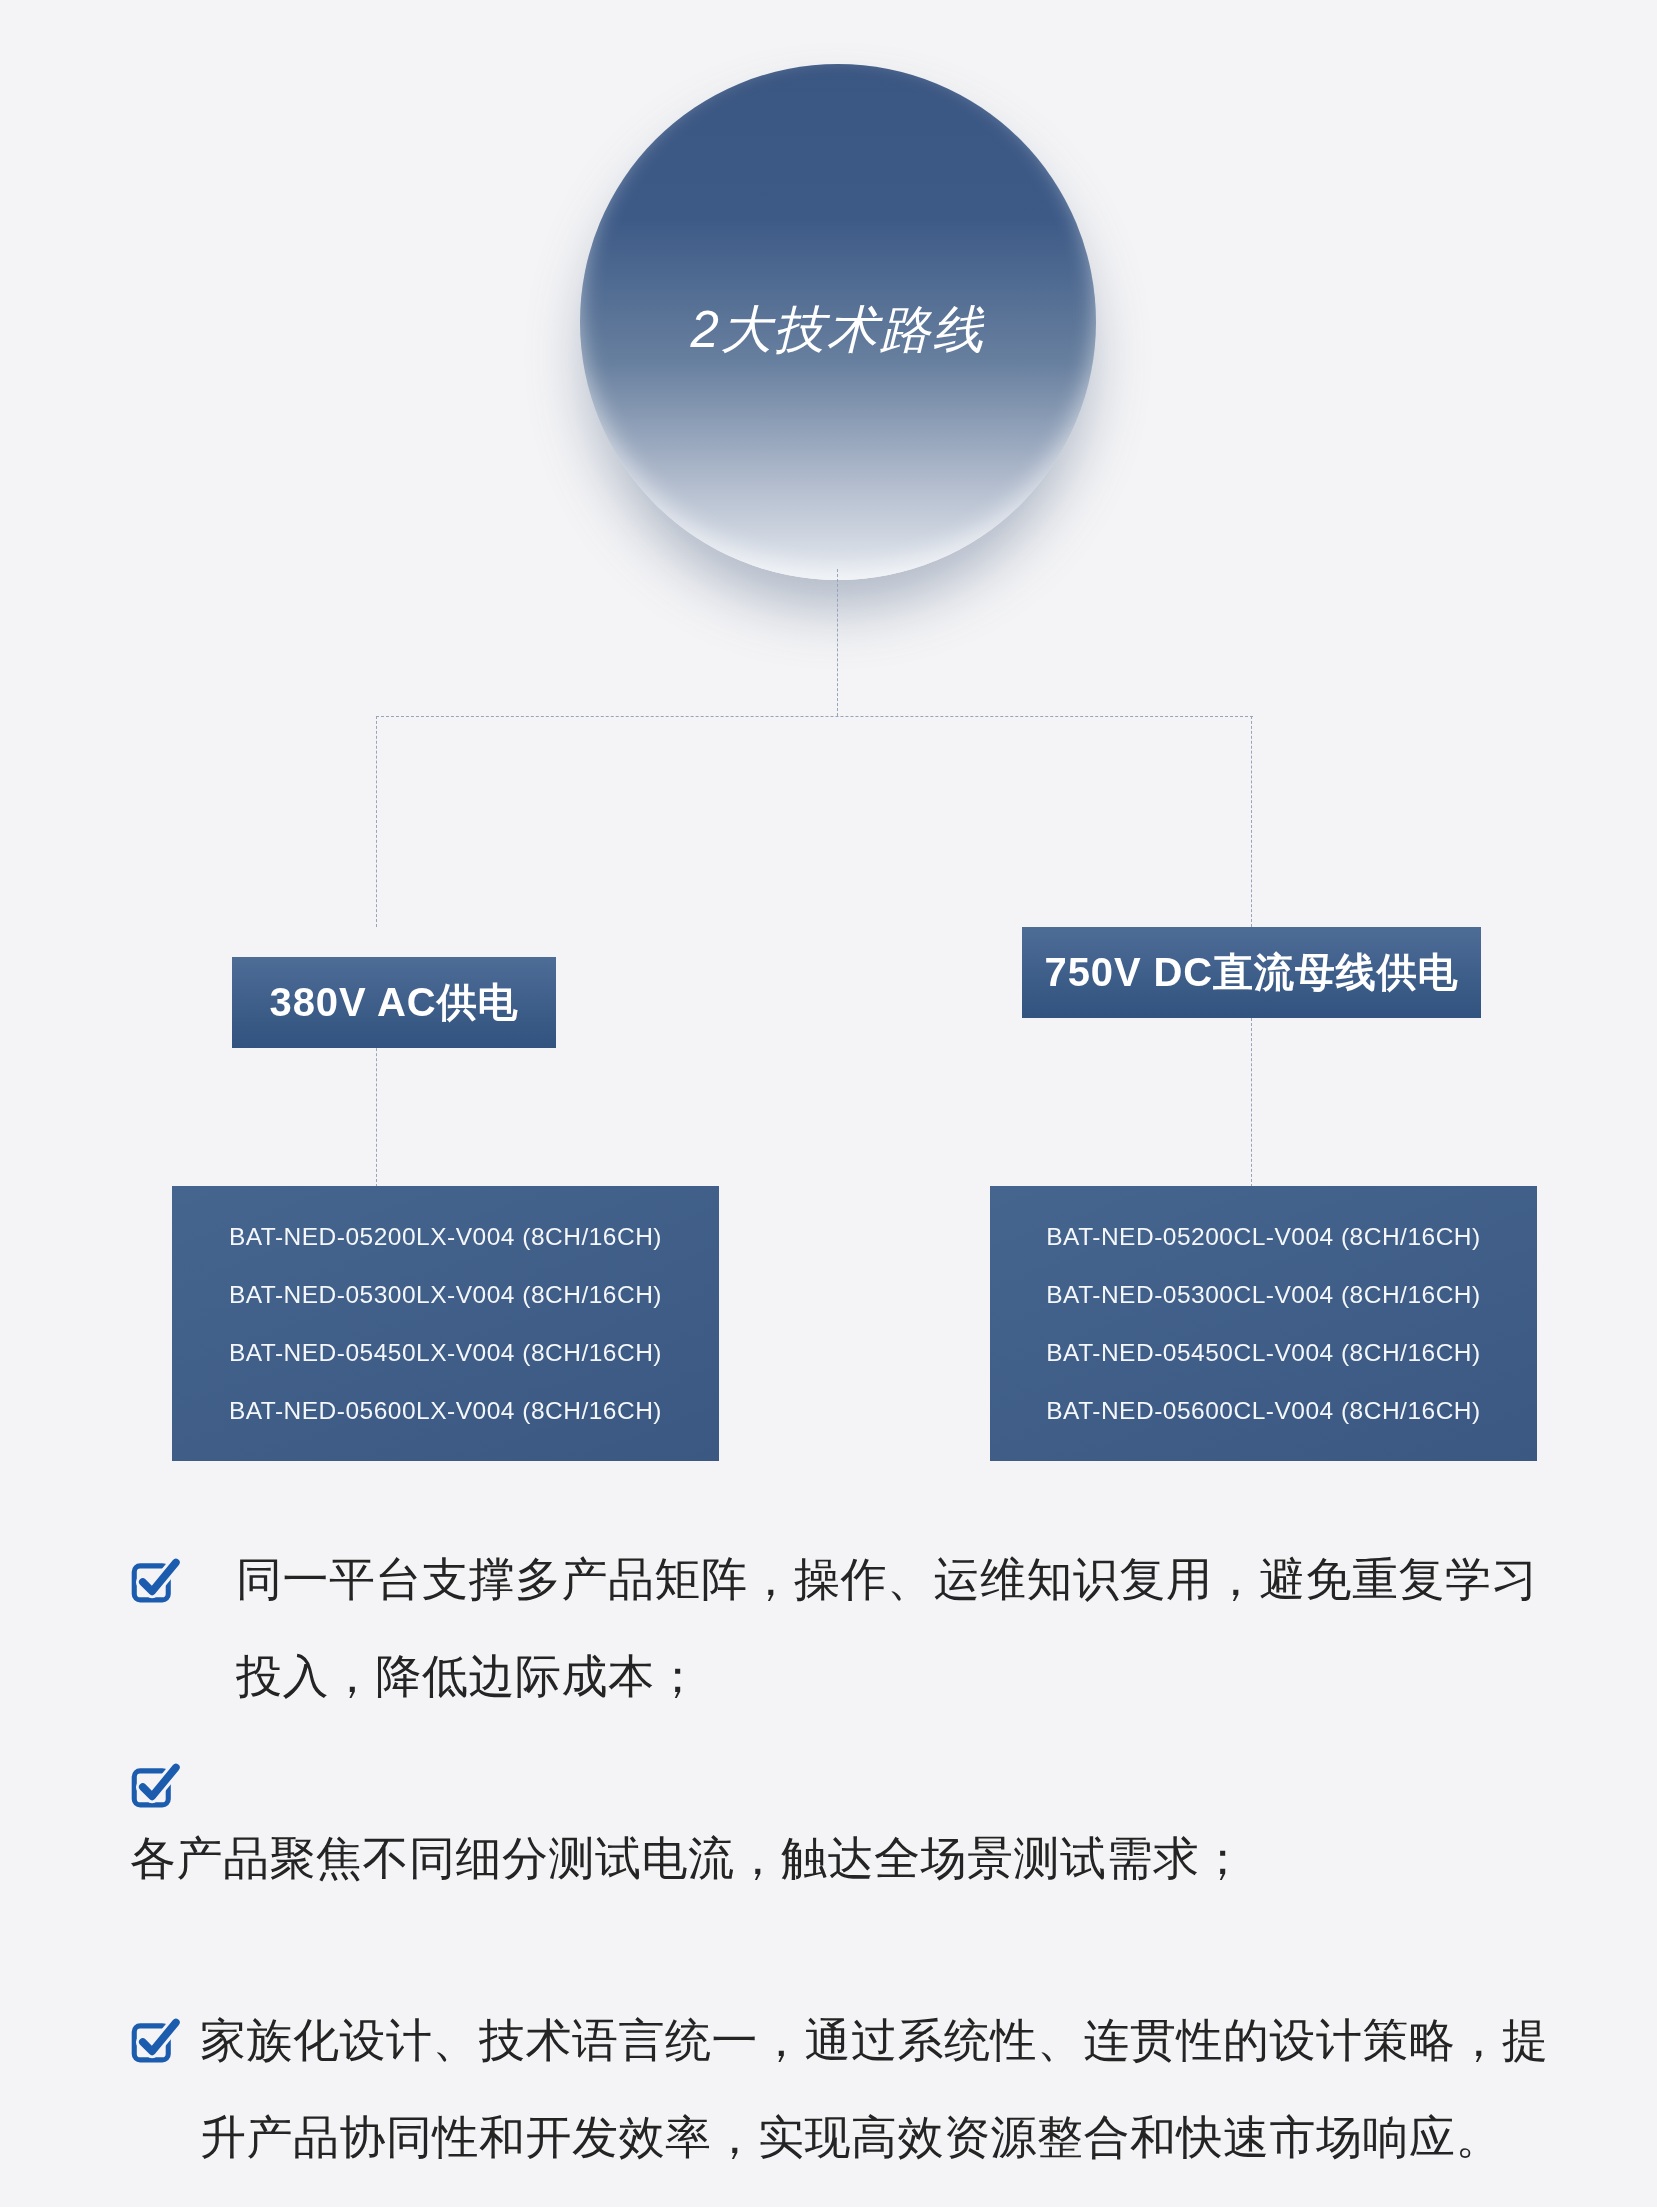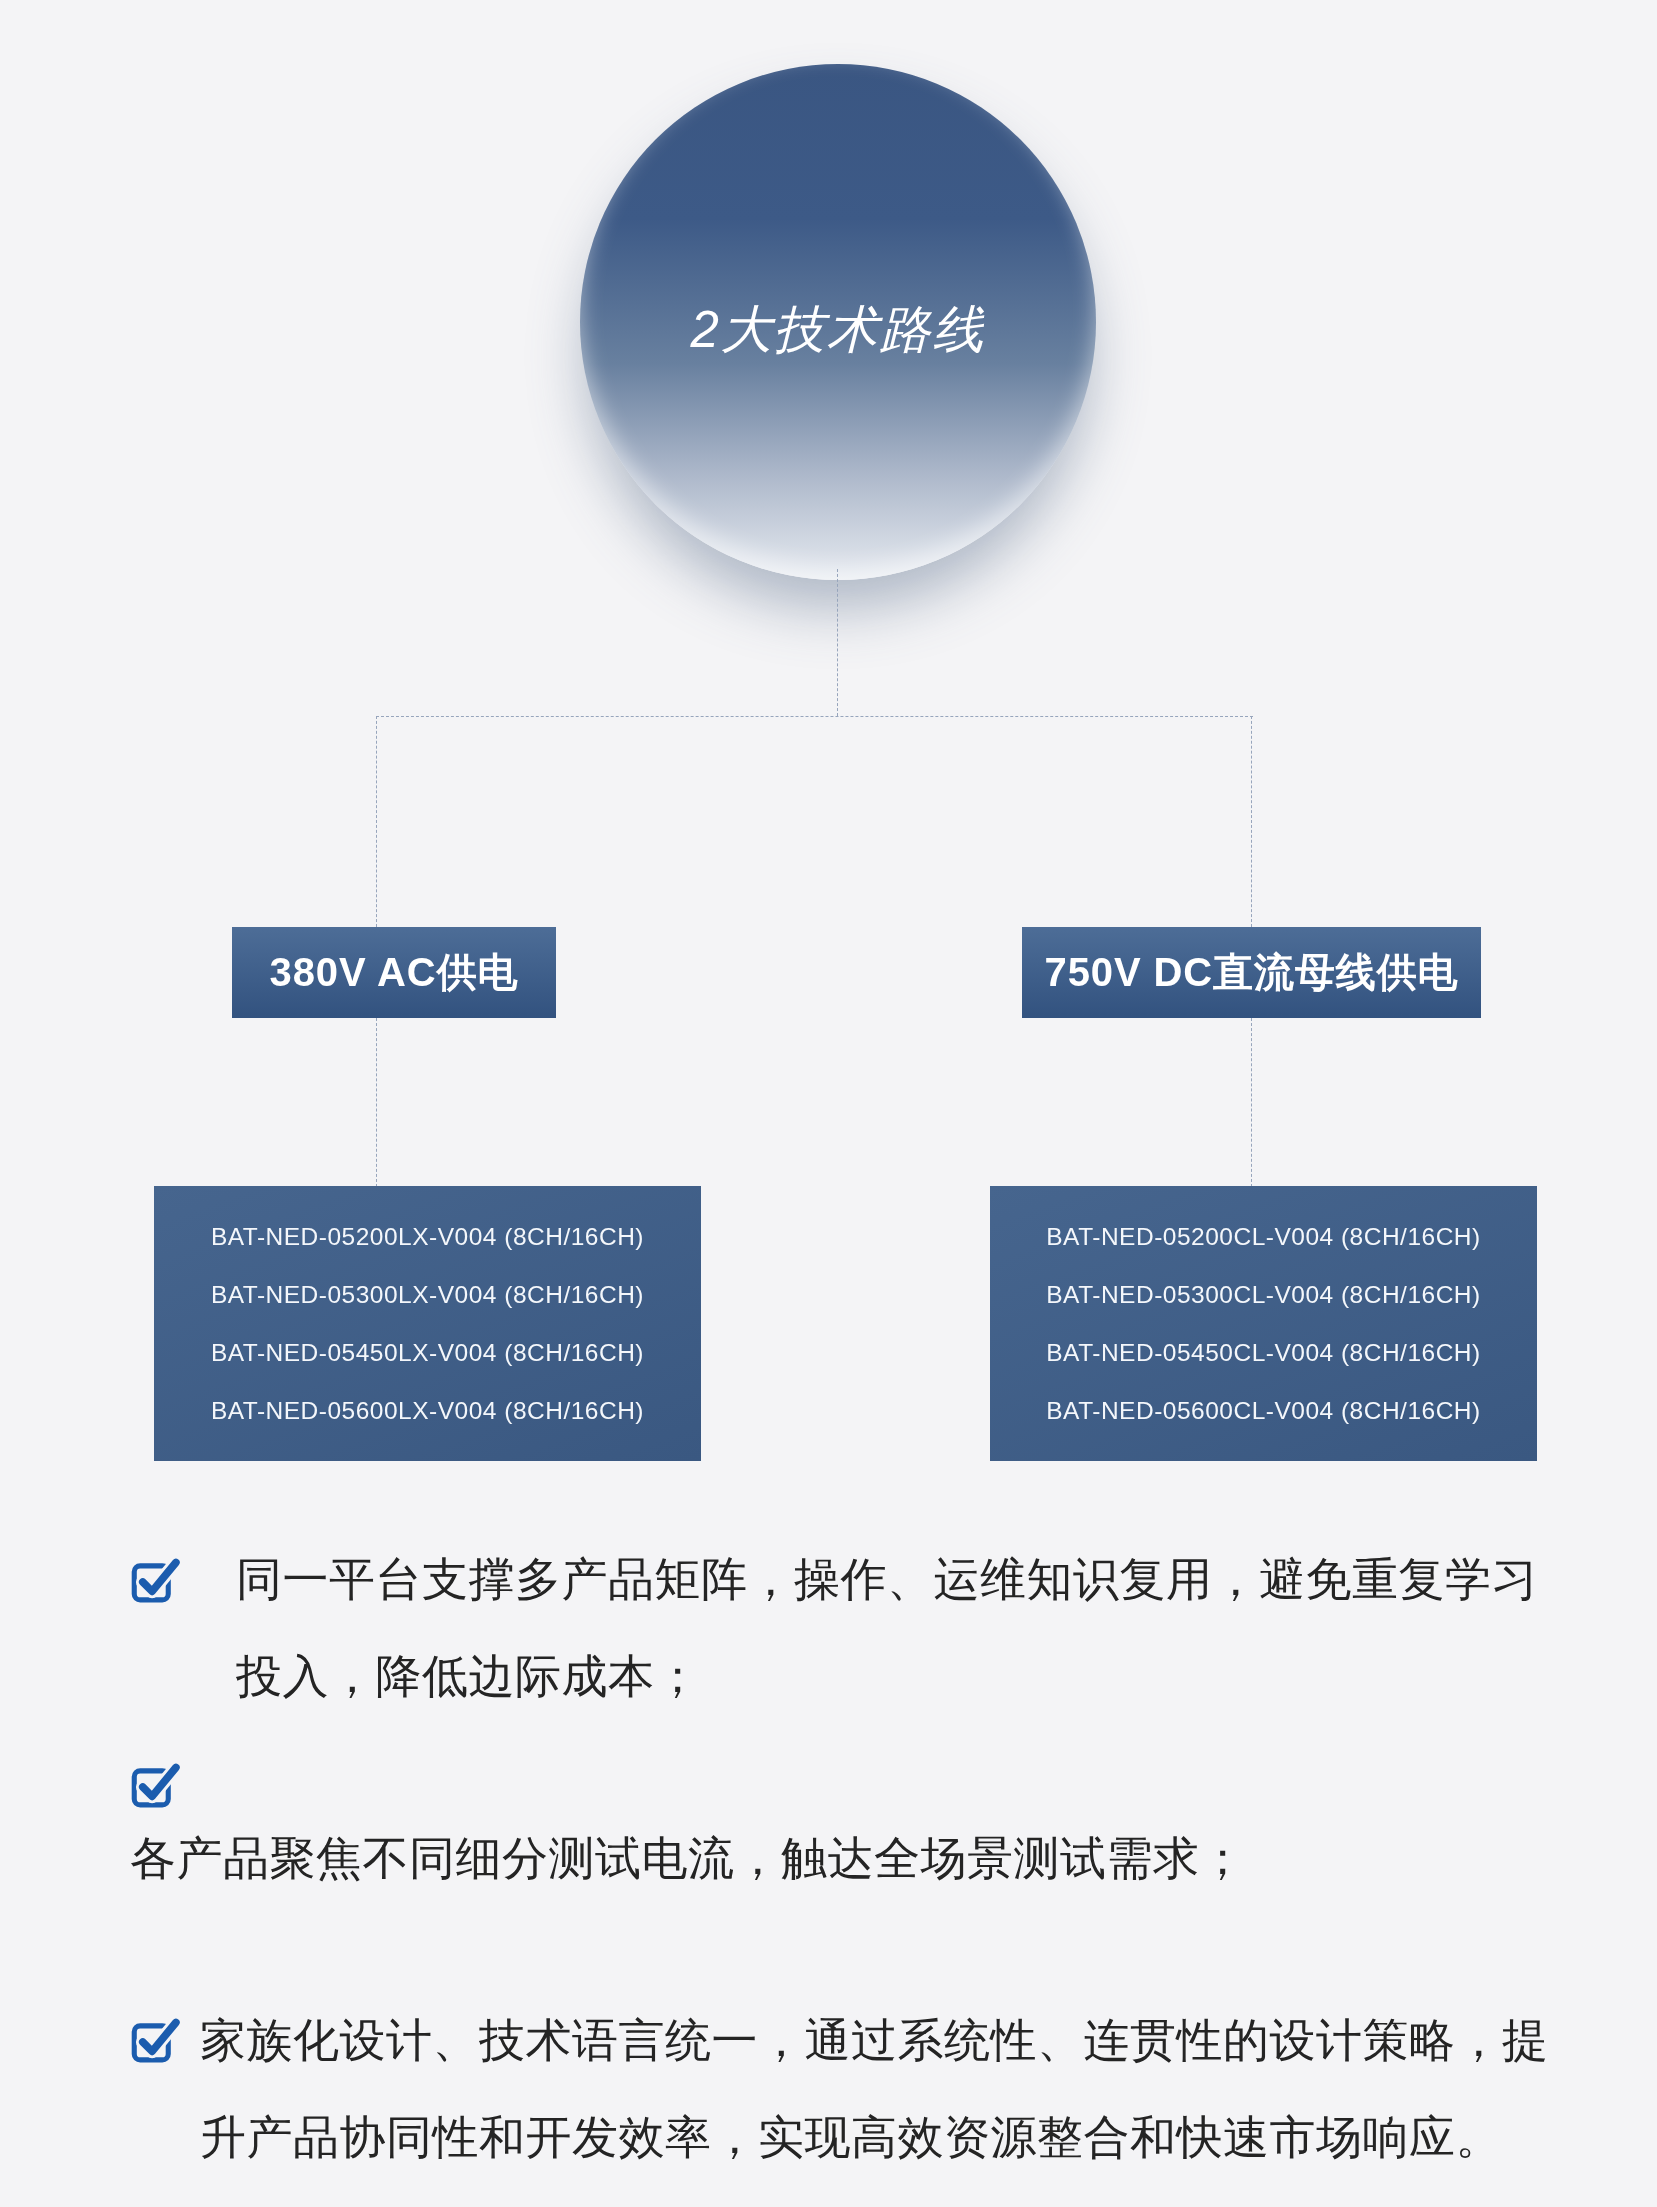--- a/index.html
+++ b/index.html
@@ -46,33 +46,33 @@
     position: absolute;
     top: 927px; height: 91px;
     display: flex; align-items: center; justify-content: center;
     color: #ffffff;
     font-size: 40px;
     font-weight: 700;
     letter-spacing: 0.9px;
     background: linear-gradient(180deg, #4d6d97 0%, #32527f 100%);
     white-space: nowrap;
   }
-  .branch-header.left  { left: 232px;  width: 324px; }
+  .branch-header.left  { left: 232px;  width: 324px; margin-top: 30px; }
   .branch-header.right { left: 1022px; width: 459px; }
 
   
   .product-box {
     position: absolute;
     top: 1186px;
     width: 547px; height: 275px;
     background: linear-gradient(160deg, #46658e 0%, #3a5881 100%);
     display: flex; flex-direction: column;
     align-items: center; justify-content: center;
   }
-  .product-box.left  { left: 154px; }
+  .product-box.left  { left: 172px; }
   .product-box.right { left: 990px; }
   .product {
     color: #f4f7fb;
     font-size: 24.5px;
     line-height: 58px;
     letter-spacing: 0.5px;
     white-space: nowrap;
   }
 
   

